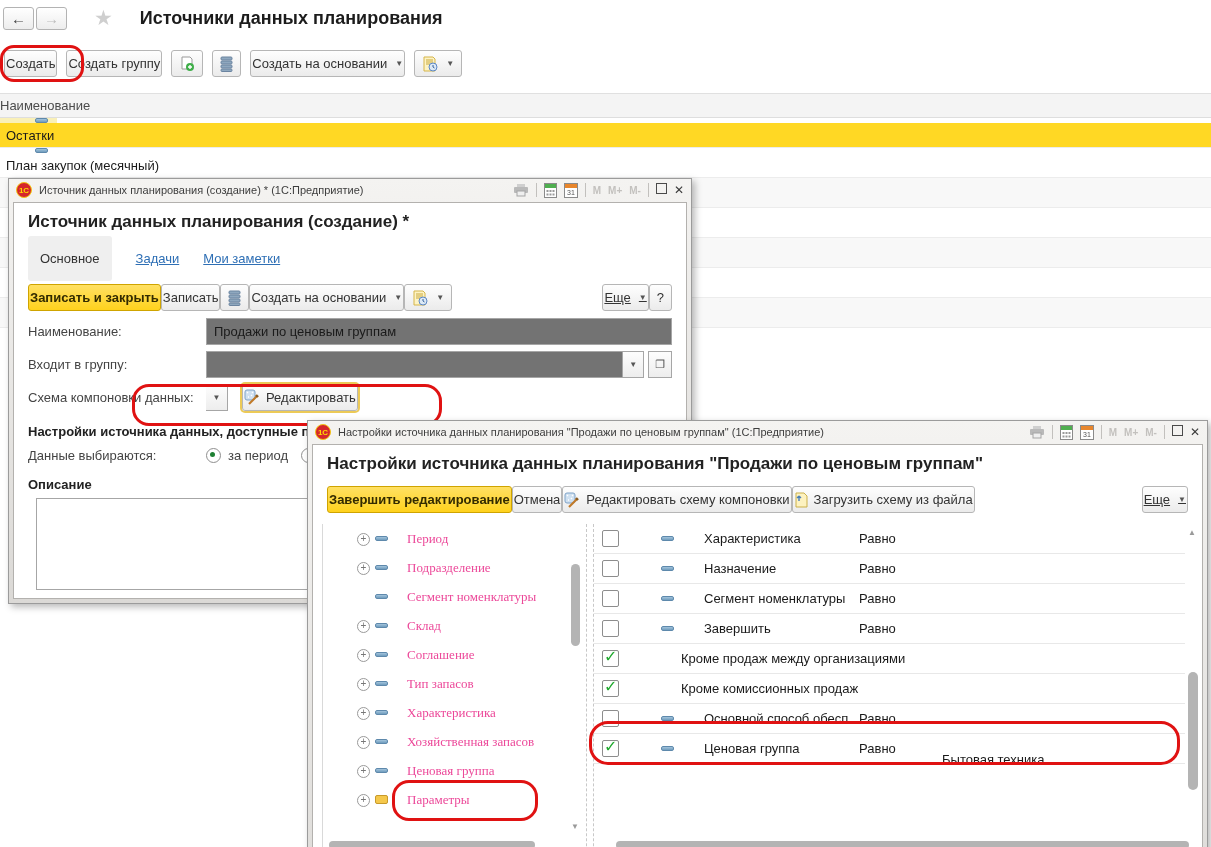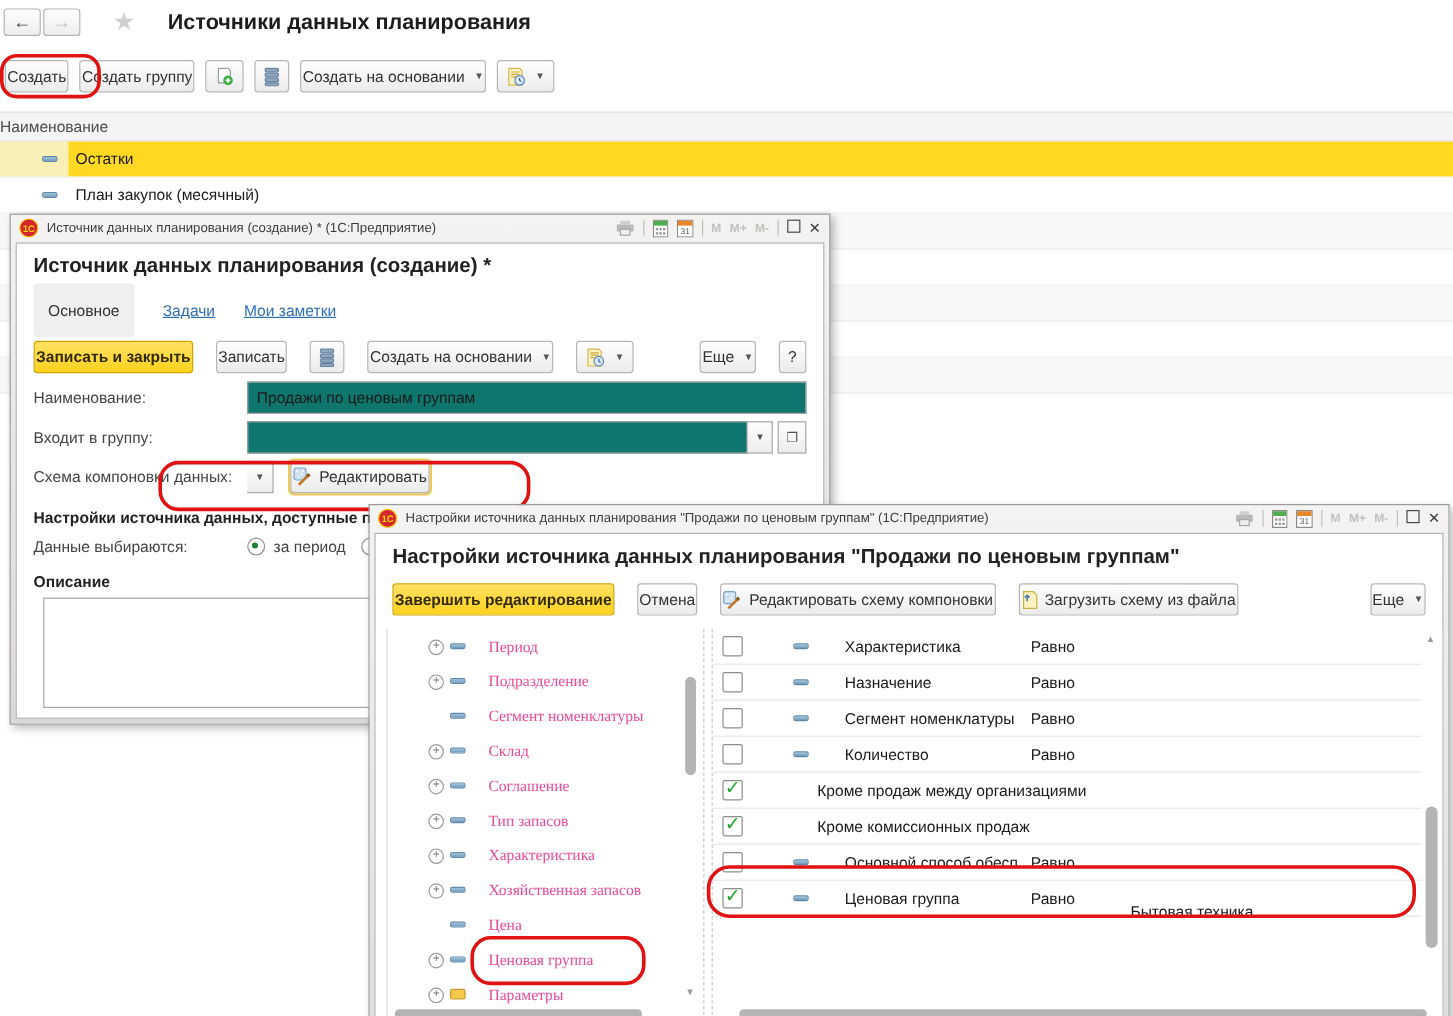--- a/index.html
+++ b/index.html
@@ -5,21 +5,21 @@
   html,body{margin:0;padding:0;background:#fff;}
   .screen{position:relative;width:1211px;height:847px;overflow:hidden;background:#fff;
     font-family:"Liberation Sans","DejaVu Sans",sans-serif;font-size:13px;color:#333;}
 
   
   .btn{display:inline-flex;align-items:center;gap:6px;background:linear-gradient(#fefefe,#ebebeb);
     border:1px solid #b6b6b6;border-radius:3px;padding:0 1px;height:27px;font-size:13px;color:#333;white-space:nowrap;}
   .btn.icon-only{padding:0 7px;}
   .btn.yellow{background:linear-gradient(#ffe063,#ffd21d);border-color:#cfa400;font-weight:700;color:#332b00;}
   .caret{font-size:8px;color:#555;margin-left:2px;}
-  .tinput{display:flex;align-items:center;background:#0f766e;border:1px solid #a6a6a6;height:25px;padding:0 7px;color:#1a1a1a;}
+  .tinput{display:flex;align-items:center;background:#737373;border:1px solid #a6a6a6;height:25px;padding:0 7px;color:#1a1a1a;}
   .combo-btn{width:21px;height:25px;border:1px solid #a6a6a6;border-left:none;background:linear-gradient(#fdfdfd,#ededed);
     display:flex;align-items:center;justify-content:center;font-size:8px;color:#555;}
   .sq-btn{width:23px;height:25px;border:1px solid #a6a6a6;background:linear-gradient(#fdfdfd,#ededed);
     display:flex;align-items:center;justify-content:center;font-size:11px;color:#555;margin-left:4px;}
   .radio{width:13px;height:13px;border:1px solid #8f8f8f;border-radius:50%;background:#fff;display:inline-block;position:relative;flex:none;}
   .radio.on::after{content:"";position:absolute;left:3px;top:3px;width:5px;height:5px;border-radius:50%;background:#1e8033;}
   .checkbox{width:15px;height:15px;border:1px solid #8d8d8d;border-radius:2px;background:#fff;position:relative;flex:none;}
   .checkbox .mark{position:absolute;left:1px;top:-4px;font-size:16px;font-weight:700;color:#1fa82d;}
   .dash-ic{display:inline-block;width:13px;height:5px;border-radius:2px;background:linear-gradient(#a3c4dc,#6f9cbd);border:1px solid #5e89ac;box-sizing:border-box;}
   .expander{display:inline-block;width:11px;height:11px;border:1px solid #9a9a9a;border-radius:50%;color:#777;
@@ -30,21 +30,21 @@
   .nav-row{display:flex;align-items:center;padding:4px 0 0 3px;height:28px;}
   .nav-btn{width:31px;height:23px;border:1px solid #b3b3b3;border-radius:3px;background:linear-gradient(#fff,#ededed);
     display:flex;align-items:center;justify-content:center;font-size:15px;color:#444;}
   .nav-btn.fwd{color:#bdbdbd;margin-left:2px;}
   .star{font-size:21px;color:#cfcfcf;margin-left:27px;}
   .page-title{font-size:18px;font-weight:700;color:#1c1c1c;margin-left:27px;}
   .main-toolbar{display:flex;align-items:center;gap:9px;padding:16px 0 0 4px;height:31px;}
   .list{margin-top:14px;}
   .list-header{height:23px;background:#f4f4f4;border-top:1px solid #e0e0e0;border-bottom:1px solid #dedede;
     display:flex;align-items:center;color:#4c4c4c;}
-  .mrow{height:29px;display:flex;align-items:stretch;border-bottom:1px solid #ececec;}
+  .mrow{height:29px;display:flex;align-items:stretch;border-bottom:1px solid #ececec;flex-direction:column;}
   .mrow .icon-cell{width:57px;display:flex;align-items:center;justify-content:flex-end;padding-right:9px;box-sizing:border-box;flex:none;}
   .mrow .name-cell{flex:1;display:flex;align-items:center;padding-left:6px;color:#1a1a1a;}
   .mrow.selected .icon-cell{background:#f9f0b8;}
   .mrow.selected .name-cell{background:#ffd824;}
   .stripe{height:29px;border-bottom:1px solid #ececec;}
   .stripe.g{background:#f8f8f8;}
 
   
   .window{position:absolute;border:1px solid #9b9b9b;background:linear-gradient(#f4f3f1,#dbd9d6);
     box-shadow:3px 3px 7px rgba(0,0,0,.28);}
@@ -59,22 +59,22 @@
   .maxbox{width:9px;height:9px;border:1.5px solid #4a4a4a;display:inline-block;}
   .win-body{position:absolute;left:4px;right:4px;top:23px;bottom:4px;background:#fff;border:1px solid #b3b1ae;overflow:hidden;}
 
   .dlg1{left:8px;top:178px;width:682px;height:424px;z-index:10;}
   .dlg2{left:307px;top:420px;width:899px;height:540px;z-index:20;}
 
   .dlg-header{font-size:17px;font-weight:700;color:#222;margin:9px 0 0 14px;}
   .tabs{display:flex;align-items:center;gap:24px;margin:13px 0 0 14px;height:27px;}
   .tab.active{background:#efefef;border-radius:3px;padding:15px 12px;color:#333;}
   .tab.link{color:#2e6fb5;text-decoration:underline;}
-  .d-toolbar{display:flex;gap:19px;margin:12px 14px 0 14px;}
-  .push{margin-left:auto;}
+  .d-toolbar{display:flex;gap:0;margin:12px 14px 0 14px;}
+  .push{margin-left:auto;text-decoration:underline;}
   .field-row{display:flex;align-items:center;margin:7px 14px 0 14px;height:26px;}
   .field-label{width:178px;color:#444;flex:none;}
   .bold-label{font-weight:700;color:#222;margin:14px 0 0 14px;white-space:nowrap;}
   .radio-row{display:flex;align-items:center;gap:7px;margin:9px 0 0 14px;}
   .radio-row .lbl{color:#444;}
   .textarea{border:1px solid #a6a6a6;width:560px;height:90px;margin:6px 0 0 22px;background:#fff;}
 
   
   .panes{position:absolute;left:0;right:0;top:79px;bottom:0;background:#fff;}
   .pane{position:absolute;top:0;bottom:0;}
@@ -446,24 +446,20 @@
               <span class="expander">+</span>
               <span class="dash-ic" data-icon="dash"></span>
               <span class="tlabel">Характеристика</span>
             </div>
           <div class="trow">
               <span class="expander">+</span>
               <span class="dash-ic" data-icon="dash"></span>
               <span class="tlabel">Хозяйственная запасов</span>
             </div>
           <div class="trow">
-              <span class="dash-ic" data-icon="dash"></span>
-              <span class="tlabel">Цена</span>
-            </div>
-          <div class="trow">
               <span class="expander">+</span>
               <span class="dash-ic" data-icon="dash"></span>
               <span class="tlabel">Ценовая группа</span>
             </div>
           <div class="trow">
               <span class="expander">+</span>
               <span class="dash-ic" data-icon="folder"></span>
               <span class="tlabel">Параметры</span>
             </div>
           <span class="vthumb" style="right:5px;top:40px;width:9px;height:82px;"></span>
@@ -499,21 +495,21 @@
               <span class="dash-ic" data-icon="dash"></span>
               <span class="cname">Сегмент номенклатуры</span>
               <span class="ccond">Равно</span>
               <span class="cval"></span>
             </div>
           <div class="crow">
               <span class="checkbox">
                 <span class="mark"></span>
               </span>
               <span class="dash-ic" data-icon="dash"></span>
-              <span class="cname">Количество</span>
+              <span class="cname">Завершить</span>
               <span class="ccond">Равно</span>
               <span class="cval"></span>
             </div>
           <div class="crow plain">
               <span class="checkbox">
                 <span class="mark">✓</span>
               </span>
               <span class="cname">Кроме продаж между организациями</span>
               <span class="ccond"></span>
               <span class="cval"></span>

